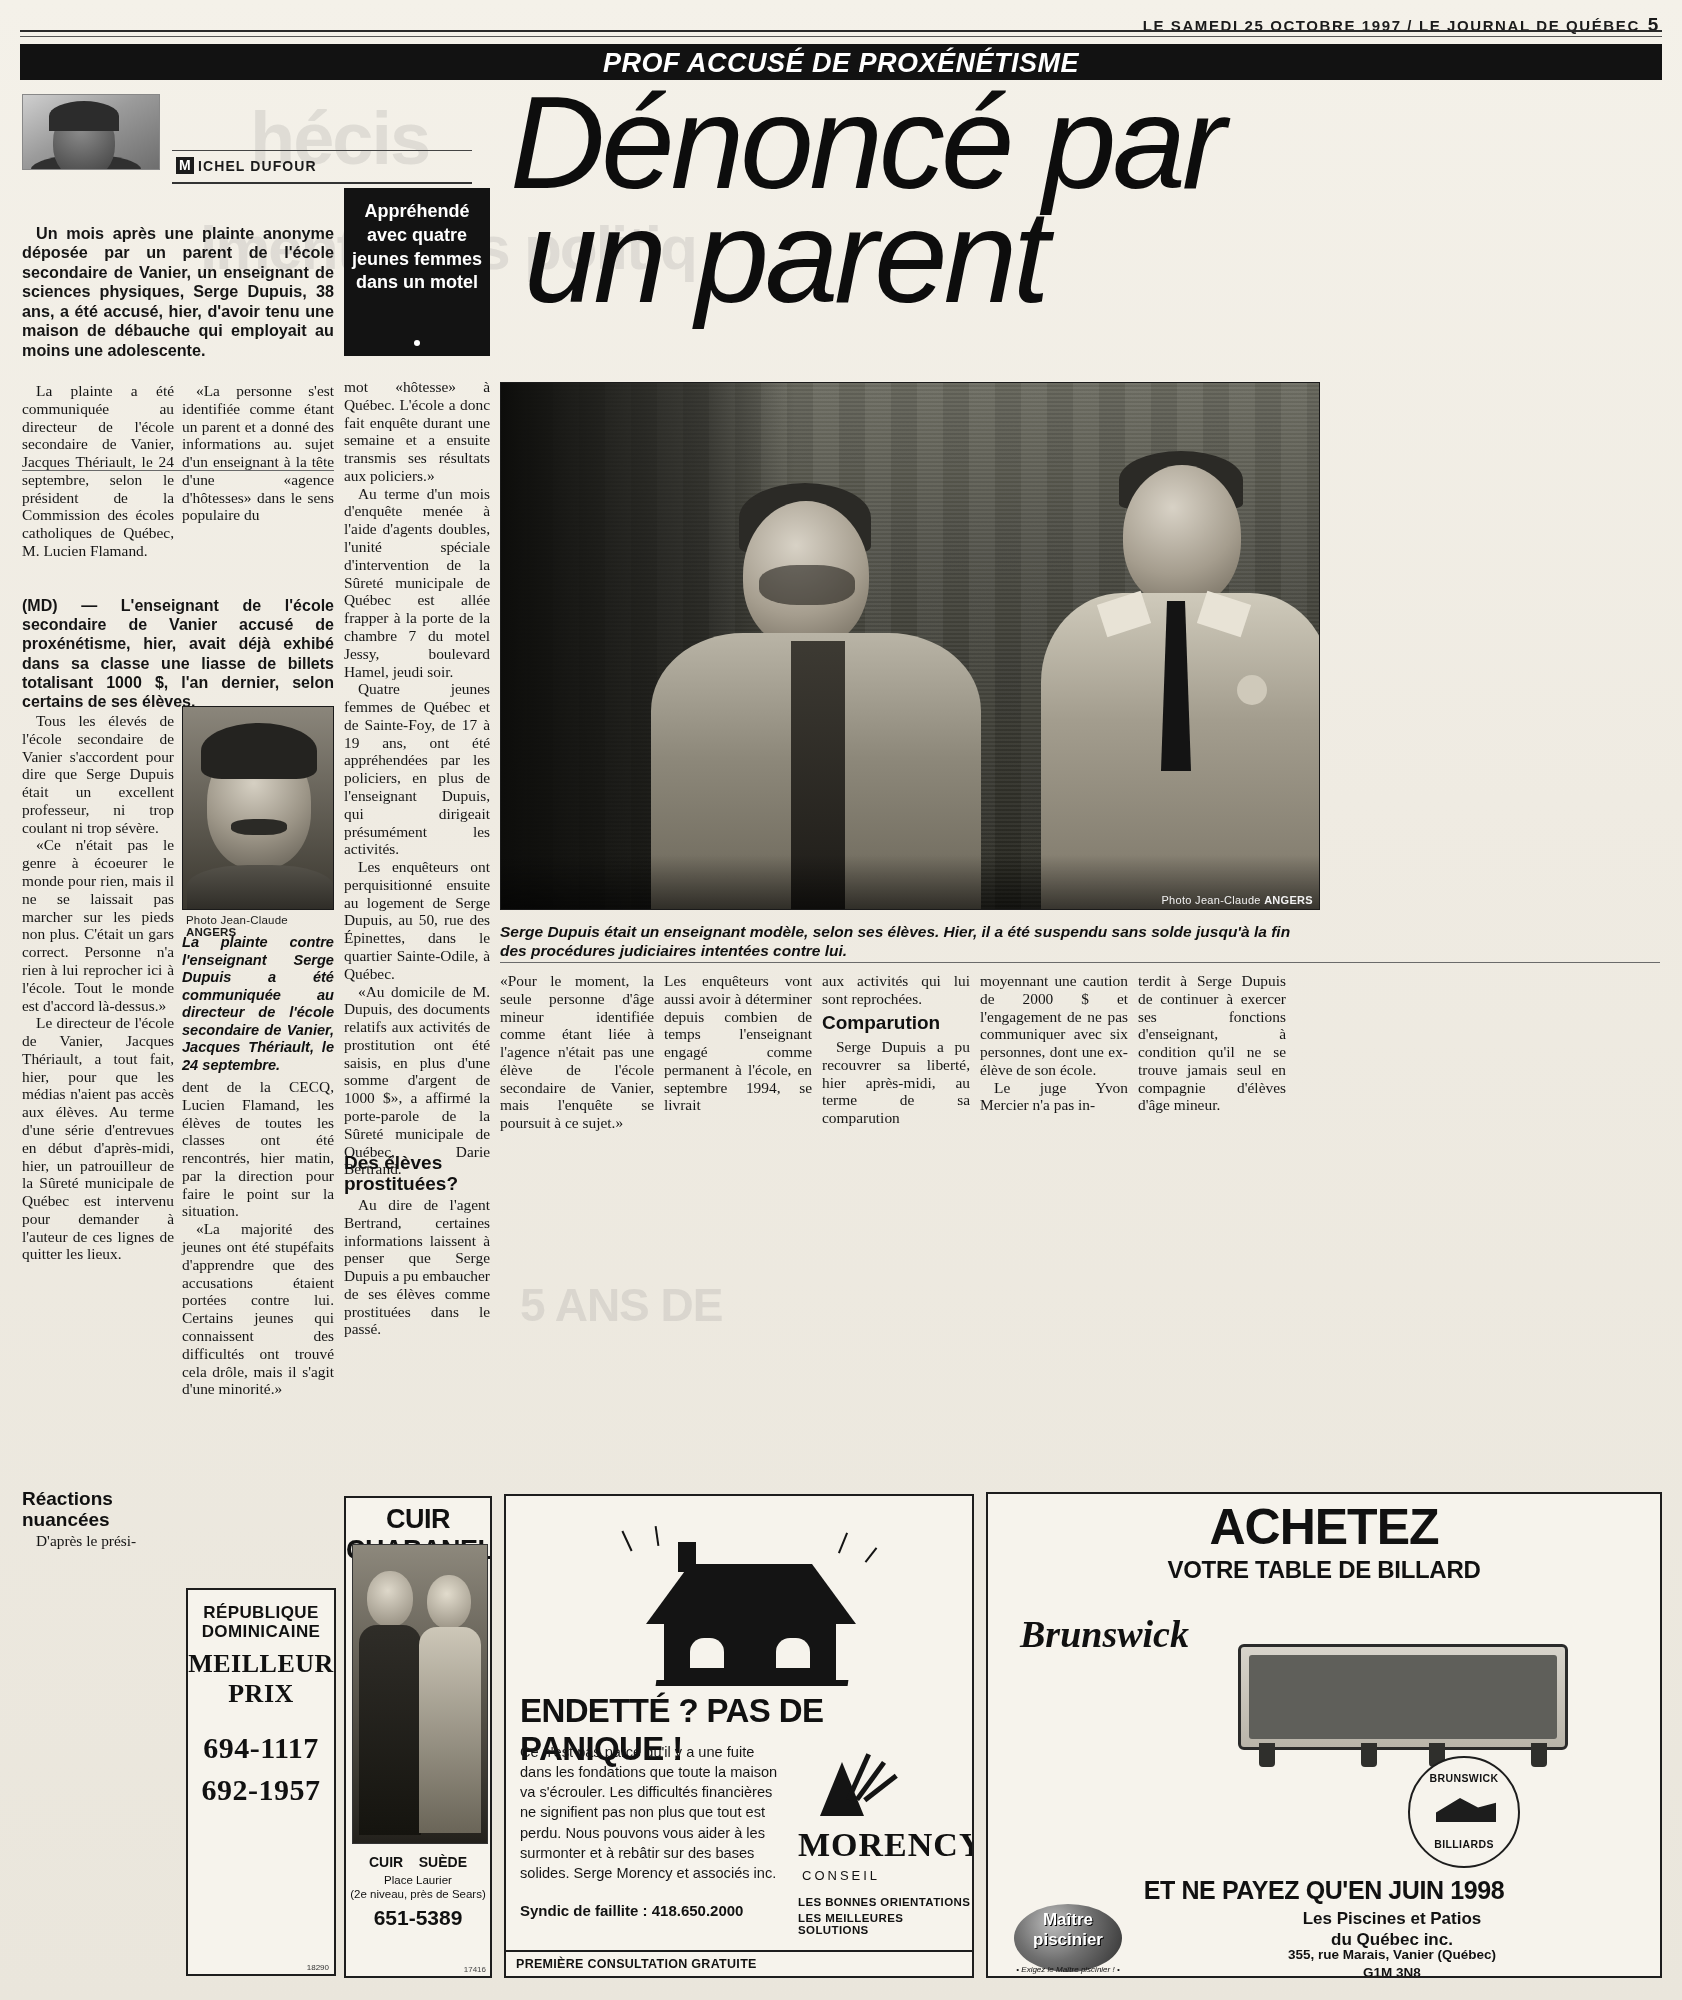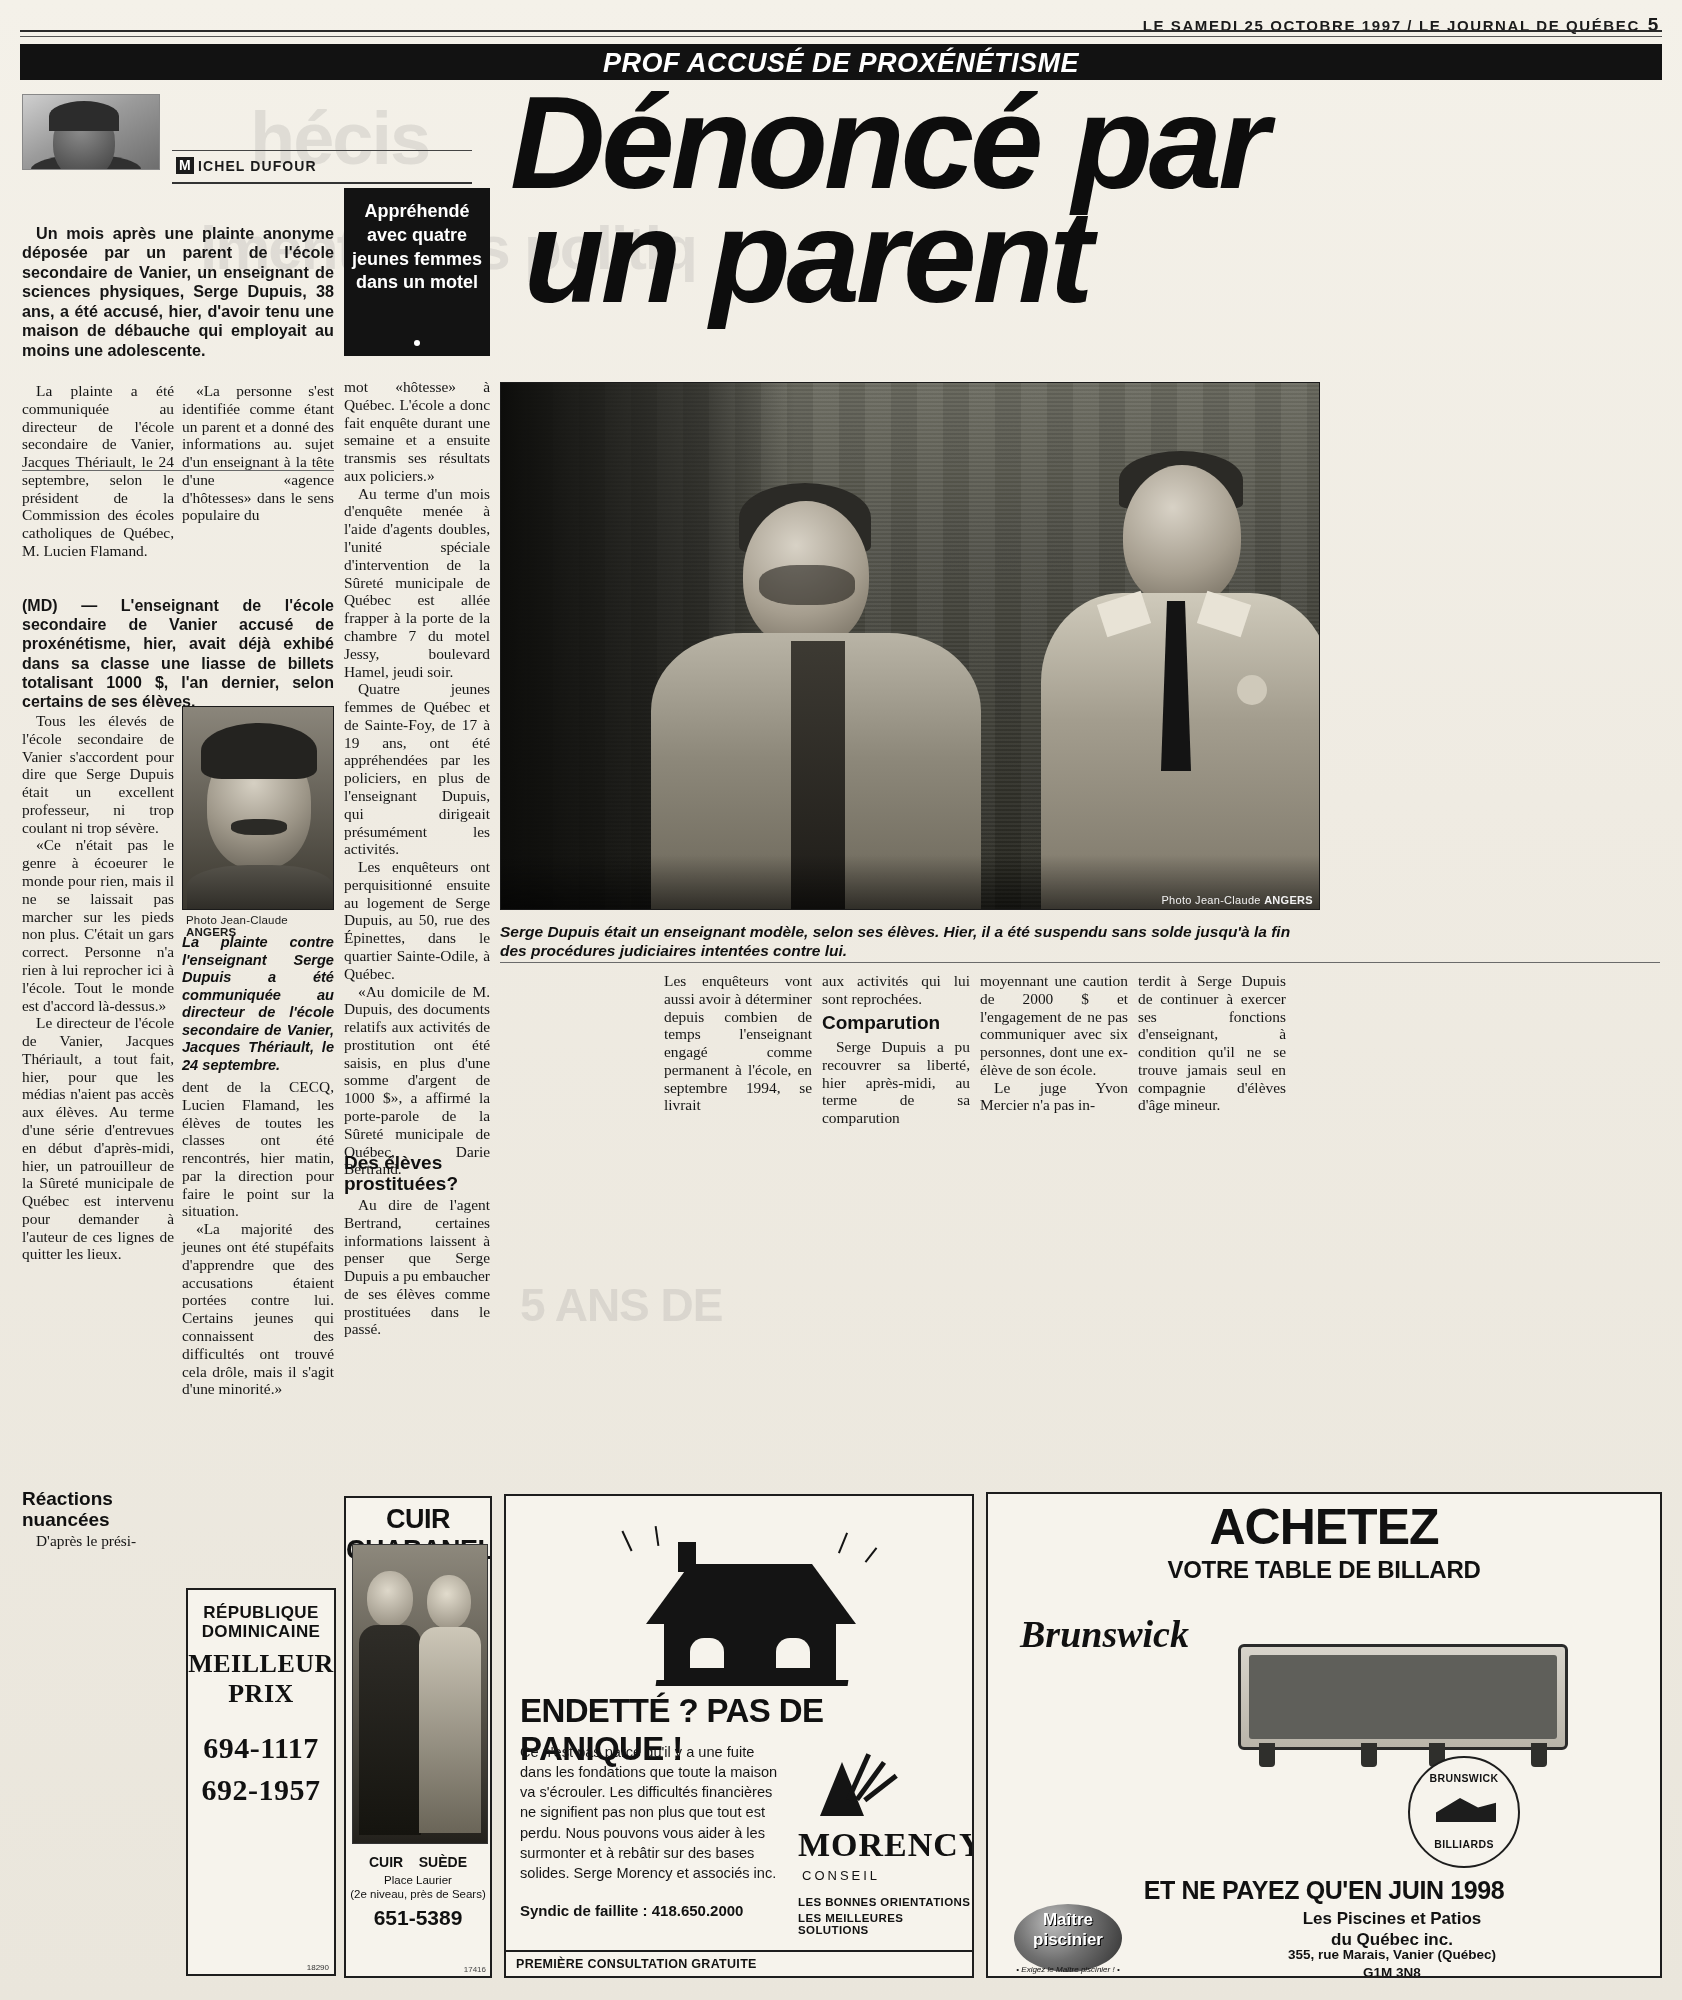--- a/index.html
+++ b/index.html
@@ -86,21 +86,21 @@
   .byline .name {
     position:absolute; left:26px; top:8px;
     font-family:"Liberation Sans", sans-serif;
     font-weight:bold; font-size:14px; letter-spacing:1.1px;
     color:#1b1b1b;
   }
   
   .bighead {
     position:absolute; left:500px; top:86px; width:1160px;
     font-family:"Liberation Sans", sans-serif;
-    font-weight:bold; font-style:italic;
+    font-weight:normal; font-style:italic;
     font-size:132px; line-height:0.86;
     letter-spacing:-4px;
     color:#0d0d0d;
     text-align:left;
   }
   .bighead .l1 { display:block; margin-left:10px; }
   .bighead .l2 { display:block; margin-left:24px; }
   
   .ghost {
     position:absolute; color:rgba(120,120,120,0.16);
@@ -398,20 +398,23 @@
       <b>ANGERS</b>
     </div>
   </div>
 
   <div class="capbold" style="left:500px; top:922px; width:820px;">
     <span>Serge Dupuis était un enseignant modèle, selon ses élèves. Hier, il a été suspendu sans solde jusqu'à la fin des procédures judiciaires intentées contre lui.</span>
   </div>
 
   <div class="hline" style="left:500px; top:962px; width:1160px;"></div>
 
+  <div class="col" style="left:500px; top:972px; width:154px;">
+    <p class="noind">«Pour le moment, la seule personne d'âge mineur identifiée comme étant liée à l'agence n'était pas une élève de l'école secondaire de Vanier, mais l'enquête se poursuit à ce sujet.»</p>
+  </div>
 
   <div class="col" style="left:664px; top:972px; width:148px;">
     <p class="noind">Les enquêteurs vont aussi avoir à déterminer depuis combien de temps l'enseignant engagé comme permanent à l'école, en septembre 1994, se livrait</p>
   </div>
 
   <div class="col" style="left:822px; top:972px; width:148px;">
     <p class="noind">aux activités qui lui sont reprochées.</p>
   </div>
   <div class="subh2" style="left:822px; top:1012px; width:148px;">
     <span>Comparution</span>

